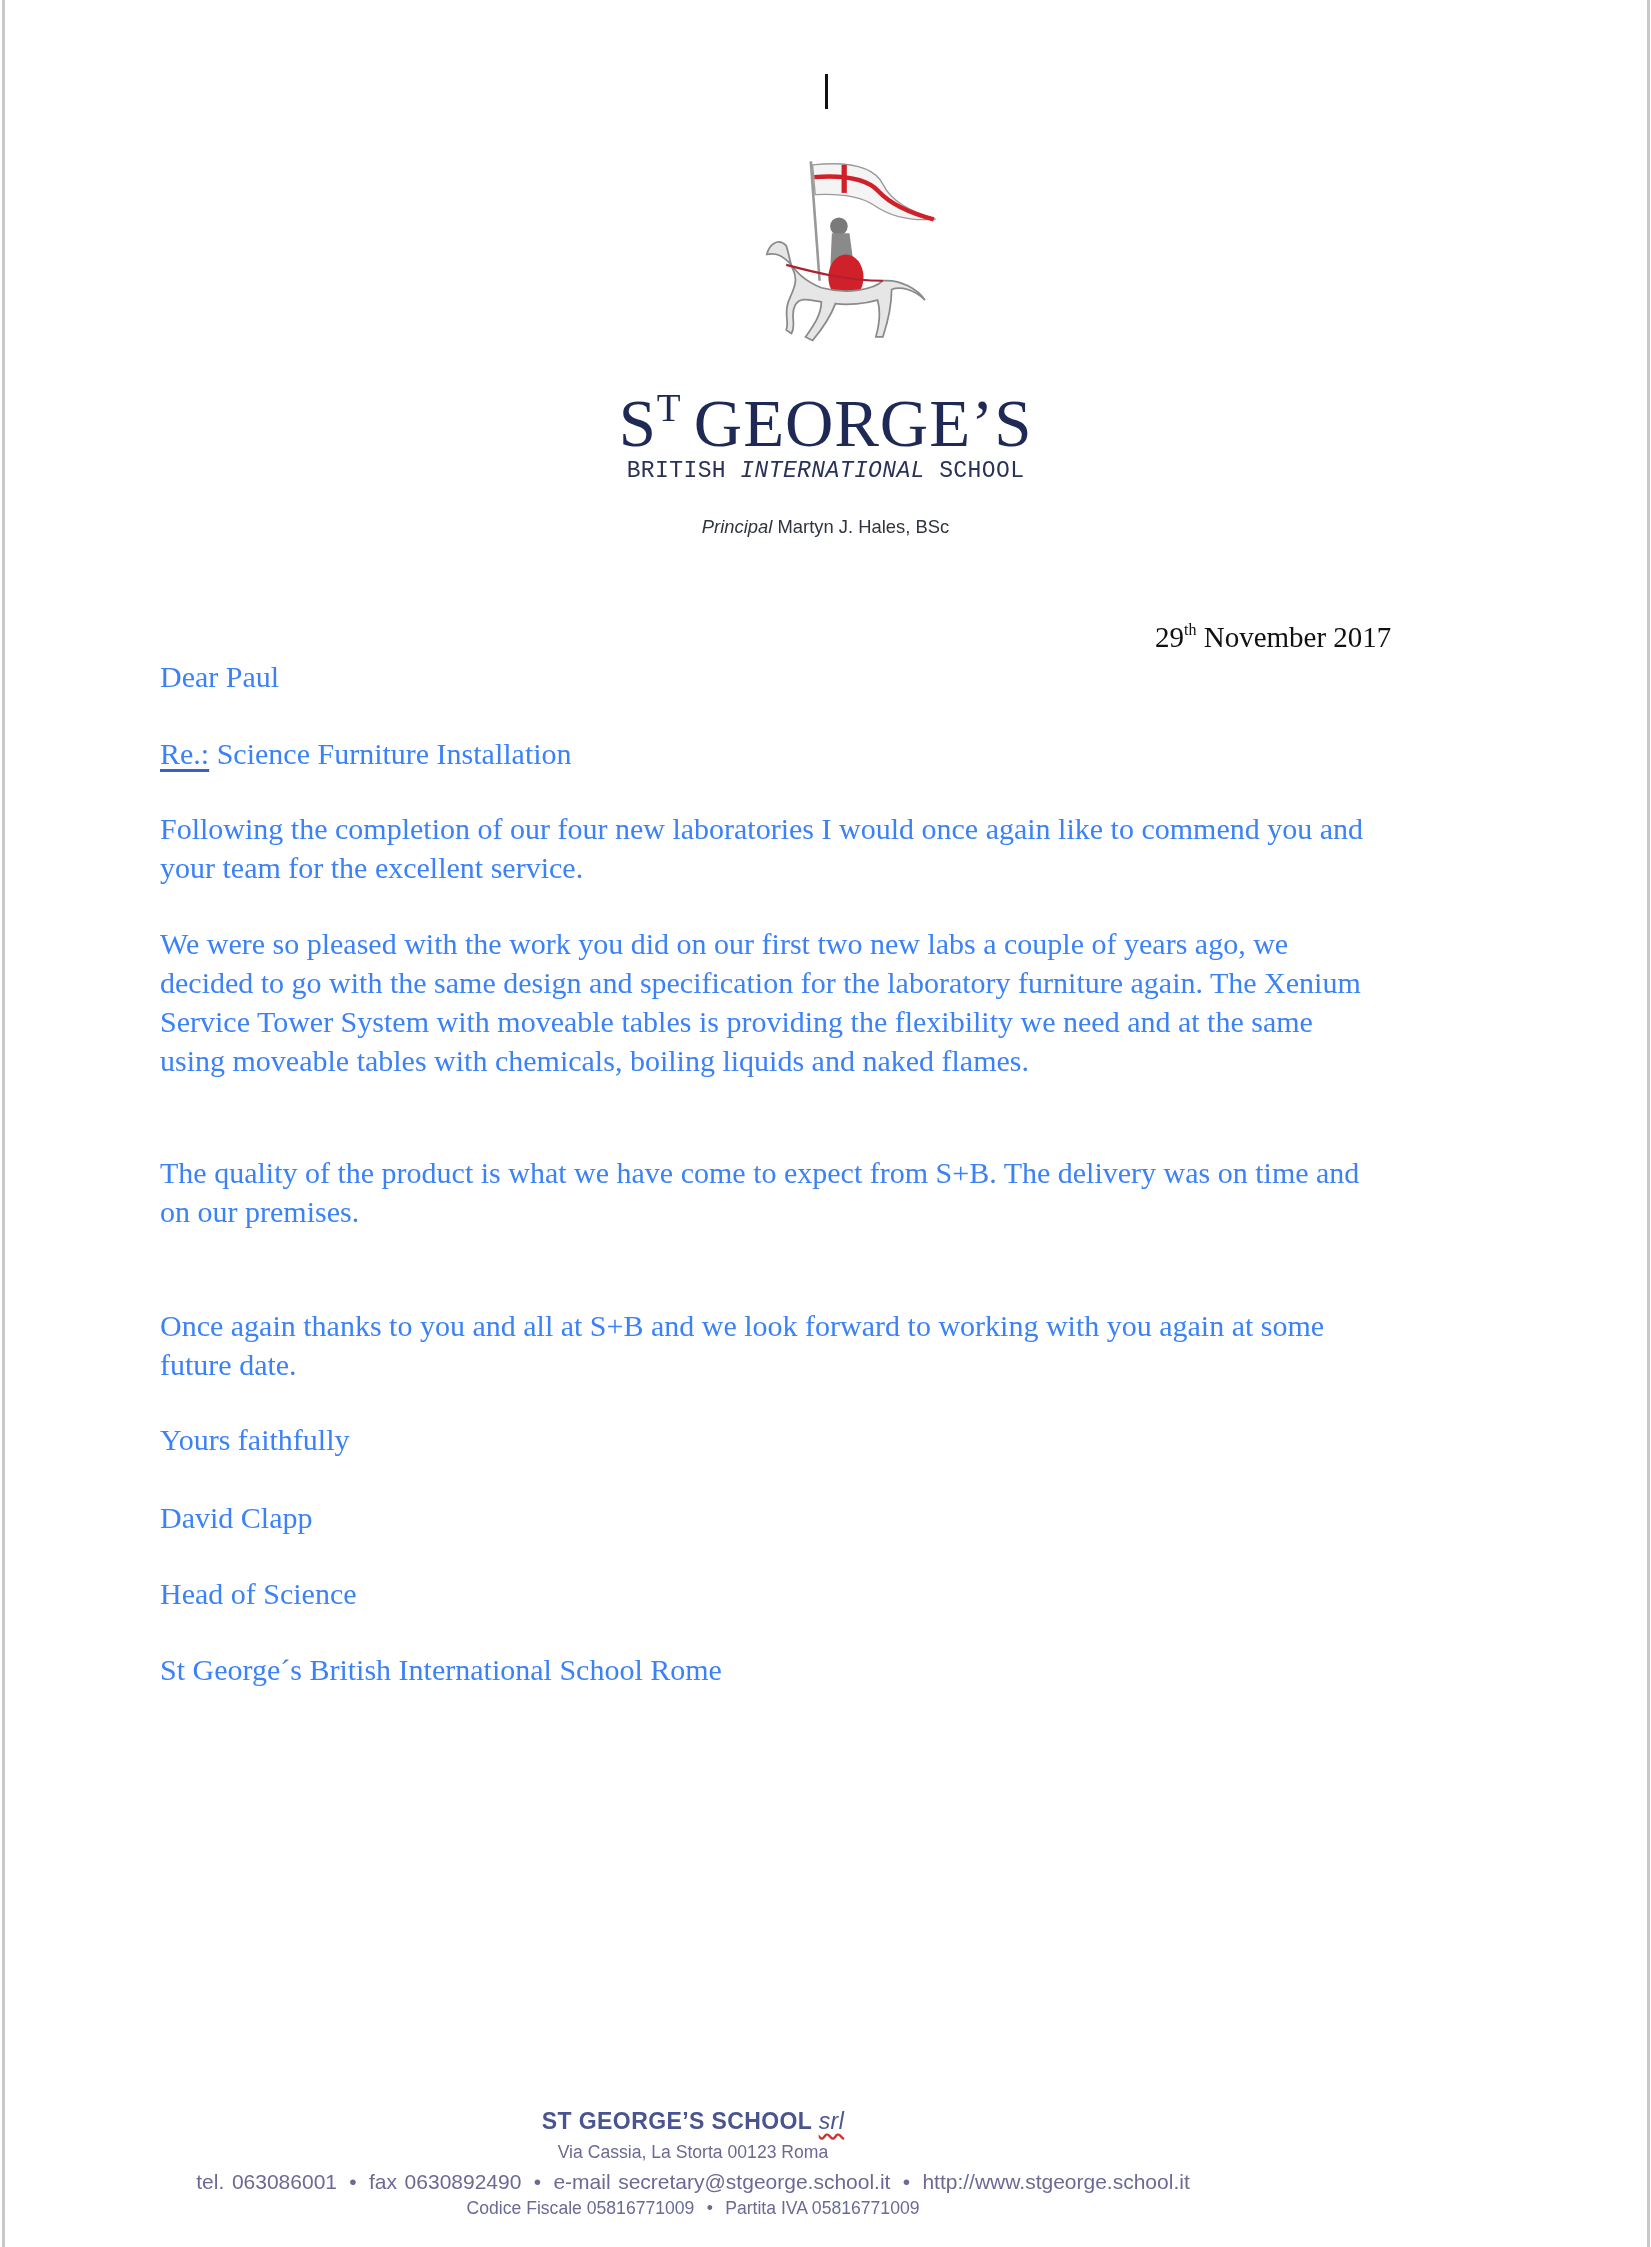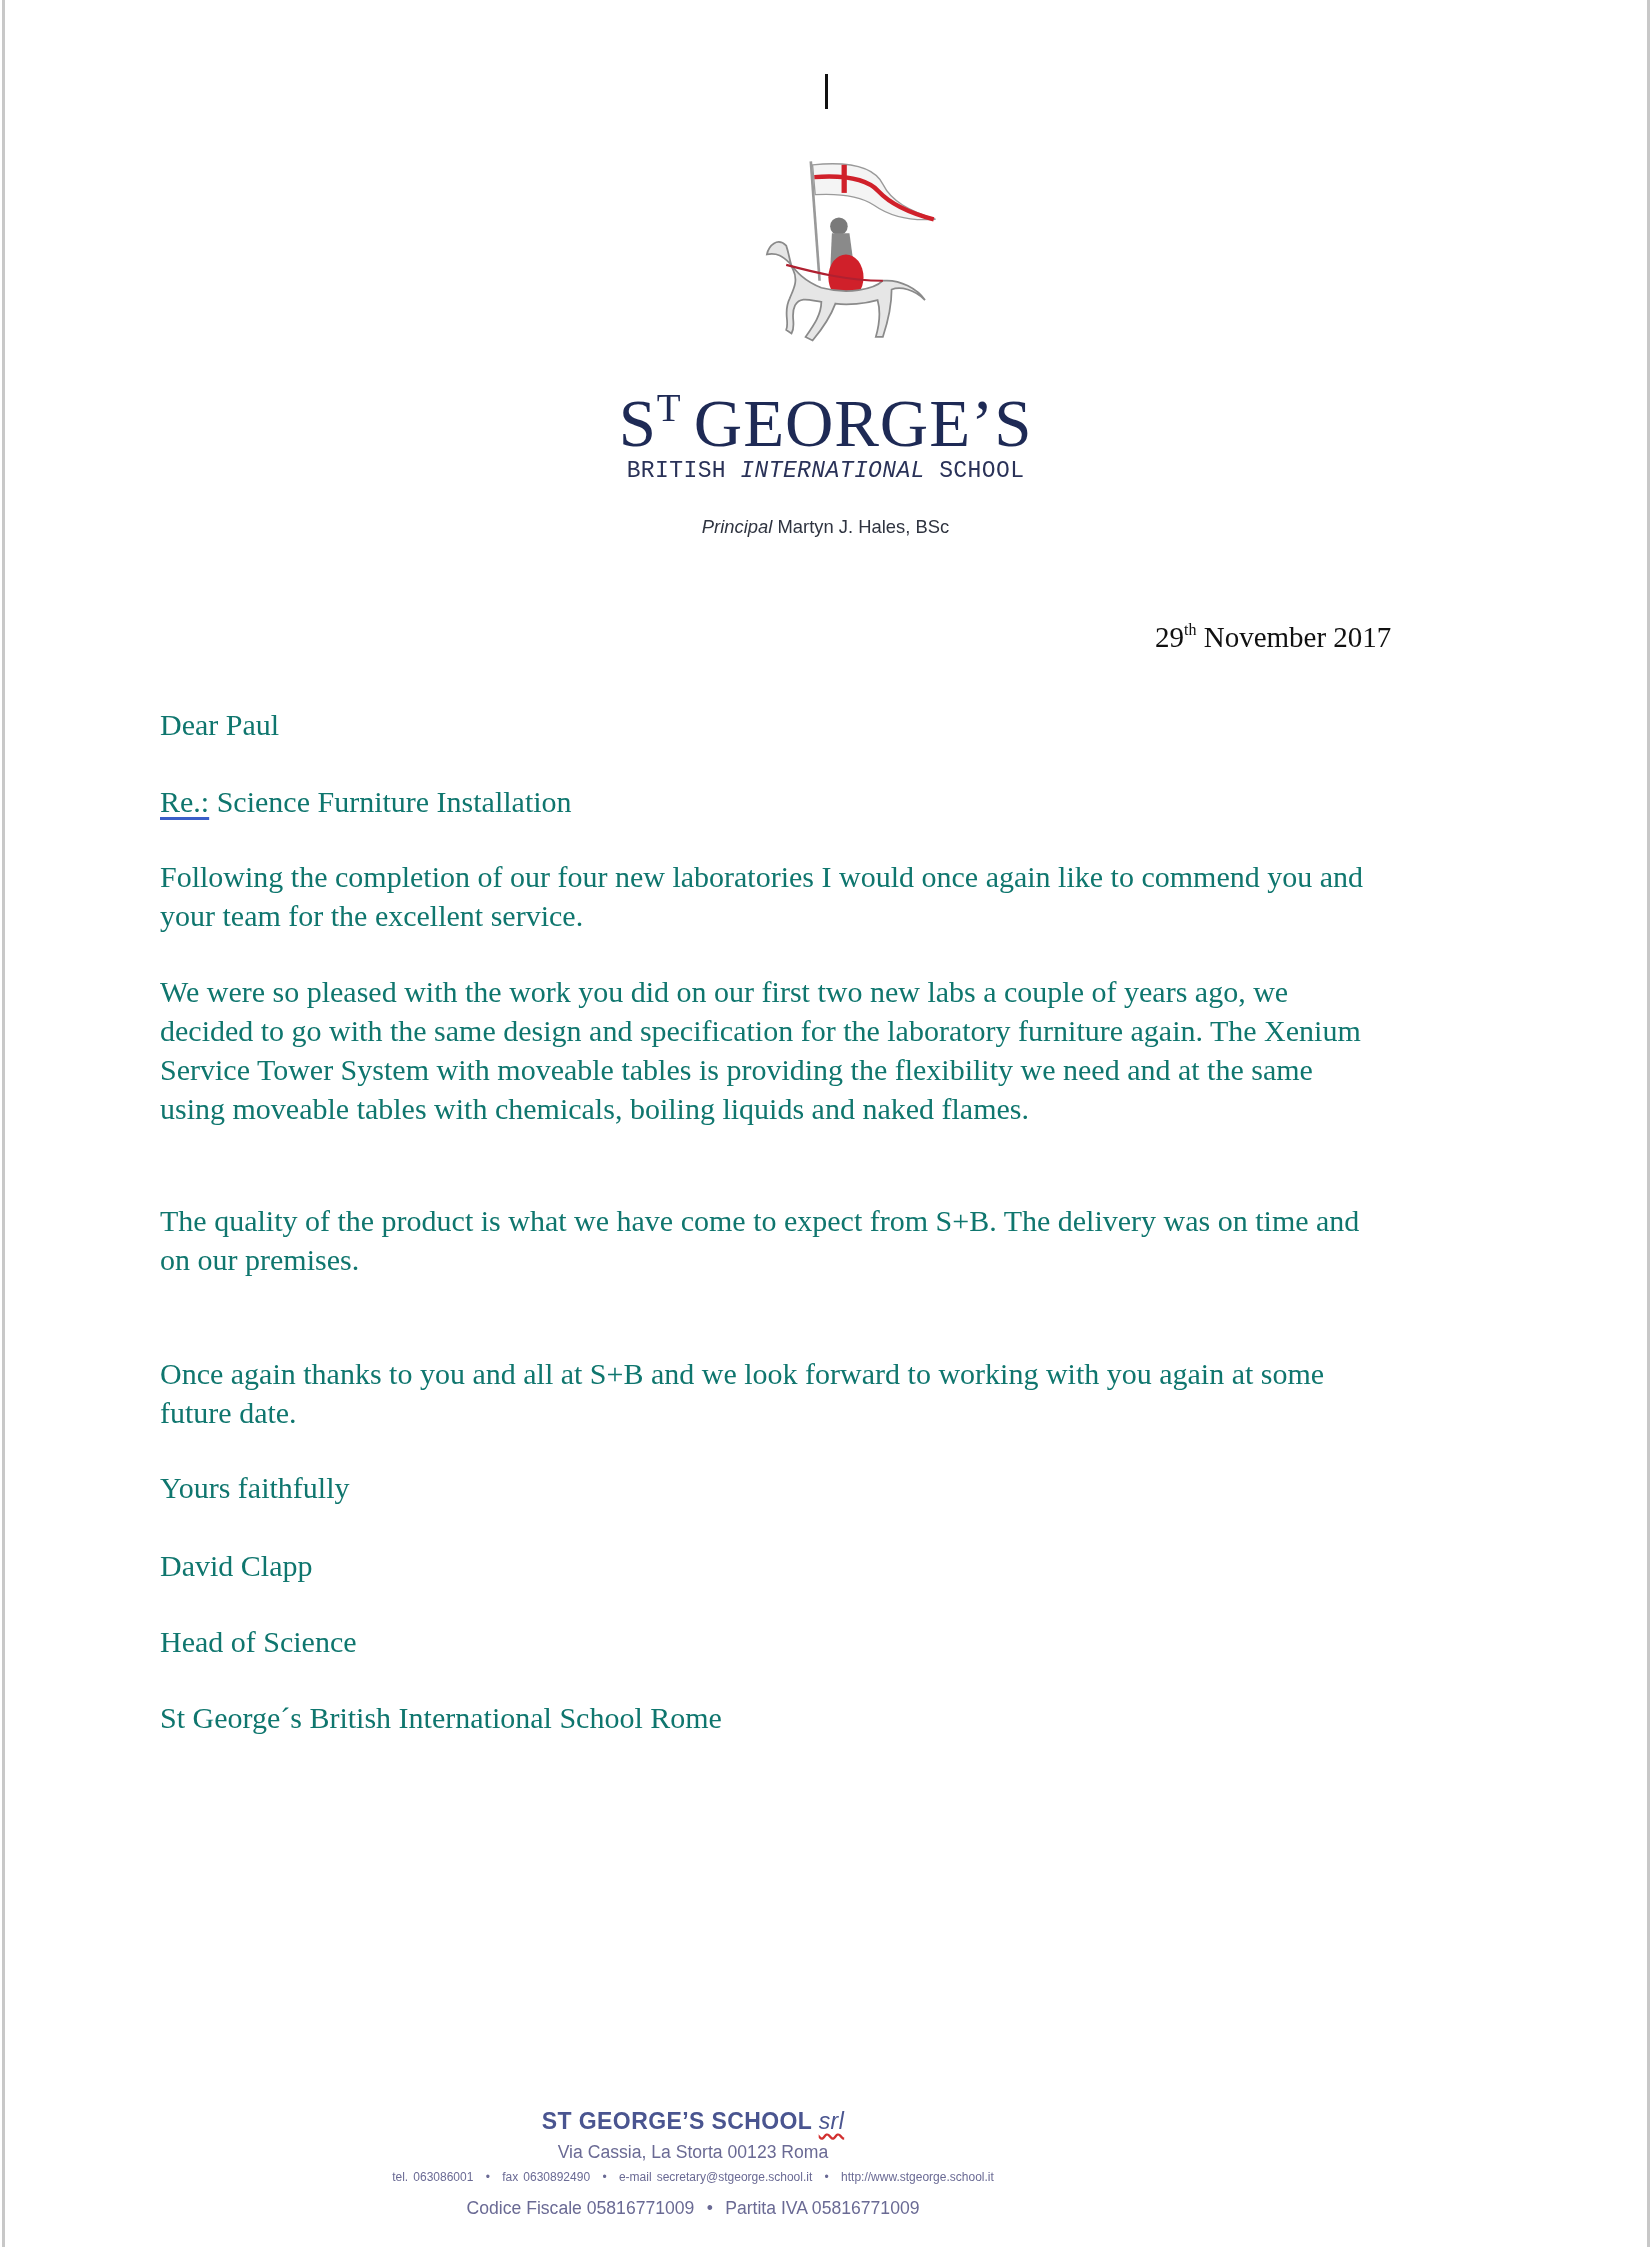--- a/index.html
+++ b/index.html
@@ -22,32 +22,32 @@
   .brand-sub {
     top: 430px; font-family: Liberation Mono, monospace; font-size: 23px; letter-spacing: 0.4px;
     color: #2a3258;
   }
   .brand-sub i { font-style: italic; }
   .principal {
     top: 488px; font-family: "Liberation Sans", sans-serif; font-size: 18.4px; color: #2f3440;
   }
   .principal i { font-style: italic; }
 
-  .letter { font-family: "Liberation Serif", serif; font-size: 30px; color: #0f766e; position: absolute; left: 160px; white-space: nowrap; line-height: 39px; margin-top: 48px; }
+  .letter { font-family: "Liberation Serif", serif; font-size: 30px; color: #3b82f6; position: absolute; left: 160px; white-space: nowrap; line-height: 39px; }
   .date { position: absolute; left: 1155px; top: 621px; font-family: "Liberation Serif", serif; font-size: 29px; color: #111; }
   .date sup { font-size: 16px; vertical-align: 12.3px; }
 
   .re-label { text-decoration: underline; text-decoration-color: #3a5ec8; text-decoration-thickness: 2.6px; text-underline-offset: 5.3px; }
   .squiggle { text-decoration: underline wavy #d23030; text-decoration-thickness: 1.8px; text-underline-offset: 5.3px; }
 
   .footer { position: absolute; left: 0; width: 1386px; text-align: center; font-family: "Liberation Sans", sans-serif; color: #5a5a8a; }
   .footer-title { top: 2108px; font-size: 23px; font-weight: bold; color: #4a5590; letter-spacing: 0.4px; }
   .footer-title i { font-weight: normal; font-style: italic; text-decoration: underline wavy #d23030; text-underline-offset: 3.5px; }
   .footer-addr { top: 2142px; font-size: 17.6px; color: #6a6a94; }
-  .footer-contact { top: 2170px; font-size: 12px; color: #6a6a94; word-spacing: 1.8px; }
+  .footer-contact { top: 2170px; font-size: 21px; color: #6a6a94; word-spacing: 1.8px; }
   .footer-tax { top: 2198px; font-size: 17.6px; color: #6a6a94; }
   .dot { margin: 0 12.3px; }
 </style>
 </head>
 <body>
 
 <div class="edge-left"></div>
 <div class="edge-right"></div>
 <div class="cursor"></div>
 

